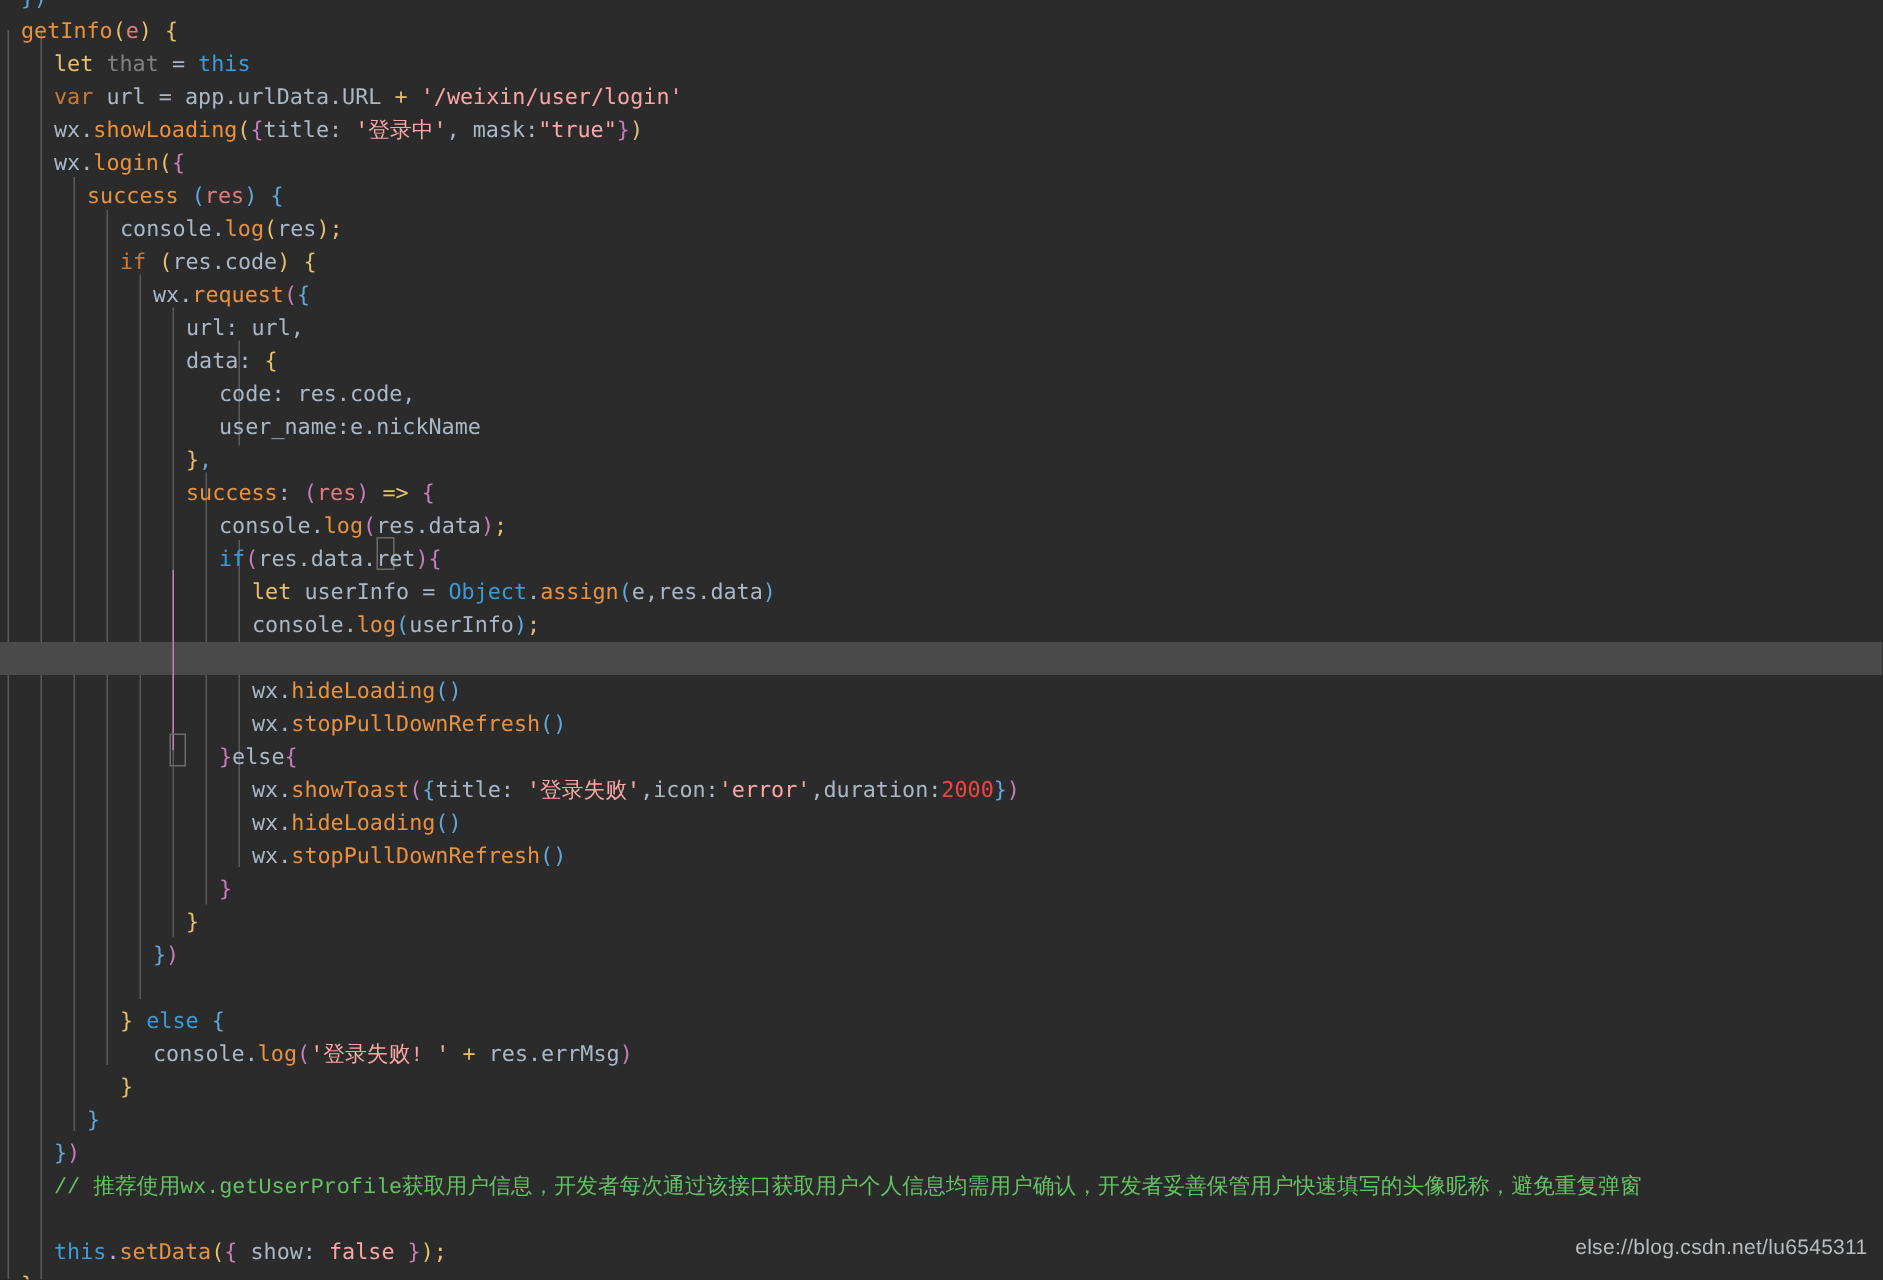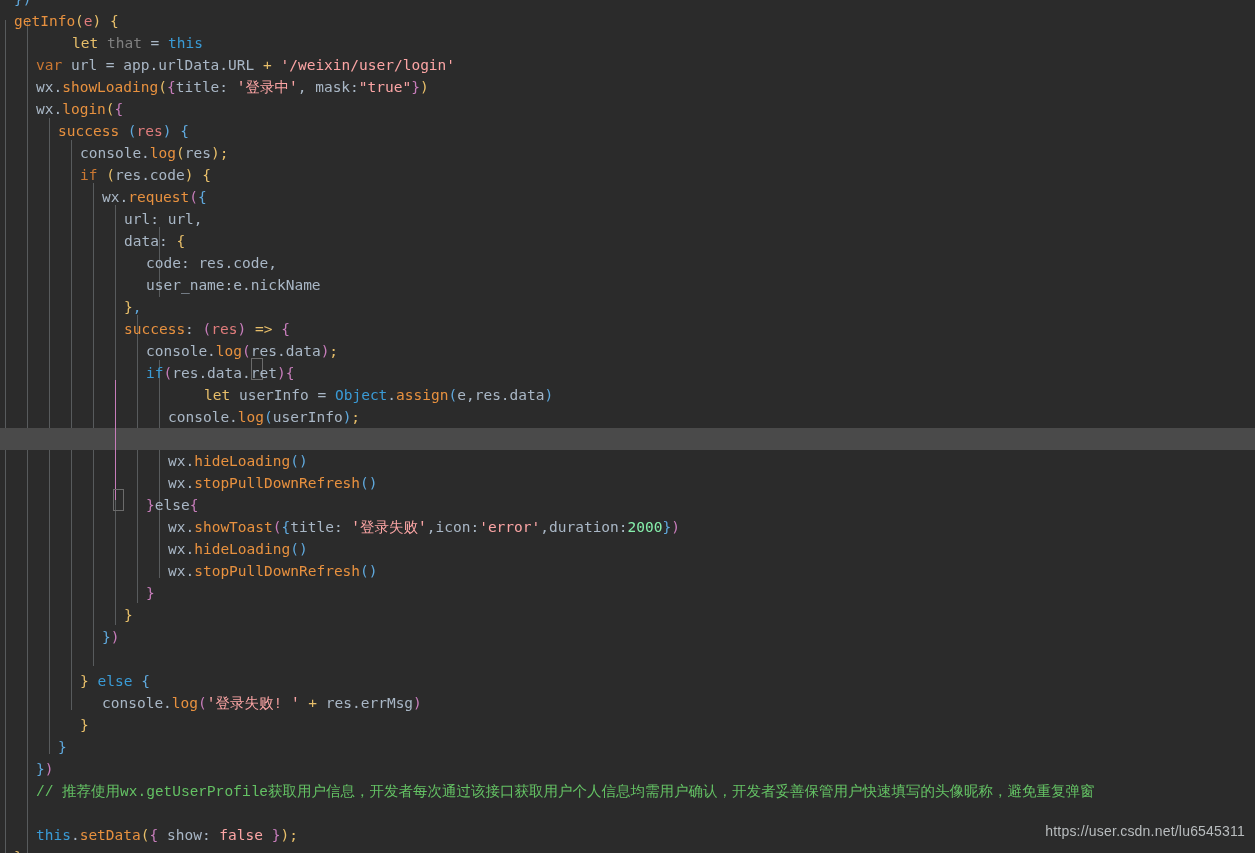--- a/index.html
+++ b/index.html
@@ -74,25 +74,25 @@
   }
   .ln {
     height: 22px;
     white-space: pre;
     padding-left: 8px;
   }
 
   
   .t-plain   { color: #a9b7c6; }
   .t-kw      { color: #cc7832; }          
-  .t-kw2     { color: #e8bf6a; margin-left: 36px; }          
+  .t-kw2     { color: #e8bf6a; }          
   .t-this    { color: #3a9bd6; }          
   .t-fn      { color: #e8913f; }          
   .t-str     { color: #fca5a5; }          
-  .t-num     { color: #86efac; }          
+  .t-num     { color: #ef4444; }          
   .t-gray    { color: #808080; }          
   .t-comment { color: #64c264; }          
   .t-param   { color: #e07c7c; }          
   .t-arrow   { color: #e8bf6a; }          
   .t-blue    { color: #5fa8dc; }
 
   
   .b1 { color: #e8bf6a; }   
   .b2 { color: #c77dbb; }   
   .b3 { color: #5fa8dc; }   
@@ -129,15 +129,15 @@
     </div>
 
   <div class="line-highlight" style="top: 428px; background: rgb(74, 74, 74);"></div>
 
   <div class="brace-rail" style="left: 115px; top: 380px; height: 120px; background: rgb(199, 125, 187);"></div>
   <div class="brace-box" id="brace-open" style="left: 251px; top: 358px; width: 12px; height: 22px;"></div>
   <div class="brace-box" id="brace-close" style="left: 113px; top: 489px; width: 11px; height: 22px;"></div>
 
   <div class="code" style="top: -12px;"><div class="ln" style="padding-left: 14px;"><span class="b3">})</span></div><div class="ln" style="padding-left: 14px;"><span class="t-fn">getInfo</span><span class="b1">(</span><span class="t-param">e</span><span class="b1">)</span><span class="t-plain"> </span><span class="b1">{</span></div><div class="ln" style="padding-left: 36px;"><span class="t-kw2">let</span><span class="t-plain"> </span><span class="t-gray">that</span><span class="t-plain"> = </span><span class="t-this">this</span></div><div class="ln" style="padding-left: 36px;"><span class="t-kw">var</span><span class="t-plain"> url = app.urlData.URL </span><span class="t-arrow">+</span><span class="t-plain"> </span><span class="t-str">'/weixin/user/login'</span></div><div class="ln" style="padding-left: 36px;"><span class="t-plain">wx.</span><span class="t-fn">showLoading</span><span class="b1">(</span><span class="b2">{</span><span class="t-plain">title: </span><span class="t-str cjk">'登录中'</span><span class="t-plain">, mask:</span><span class="t-str">"true"</span><span class="b2">}</span><span class="b1">)</span></div><div class="ln" style="padding-left: 36px;"><span class="t-plain">wx.</span><span class="t-fn">login</span><span class="b1">(</span><span class="b2">{</span></div><div class="ln" style="padding-left: 58px;"><span class="t-fn">success</span><span class="t-plain"> </span><span class="b3">(</span><span class="t-param">res</span><span class="b3">)</span><span class="t-plain"> </span><span class="b3">{</span></div><div class="ln" style="padding-left: 80px;"><span class="t-plain">console.</span><span class="t-fn">log</span><span class="b1">(</span><span class="t-plain">res</span><span class="b1">)</span><span class="t-arrow">;</span></div><div class="ln" style="padding-left: 80px;"><span class="t-kw">if</span><span class="t-plain"> </span><span class="b1">(</span><span class="t-plain">res.code</span><span class="b1">)</span><span class="t-plain"> </span><span class="b1">{</span></div><div class="ln" style="padding-left: 102px;"><span class="t-plain">wx.</span><span class="t-fn">request</span><span class="b2">(</span><span class="b3">{</span></div><div class="ln" style="padding-left: 124px;"><span class="t-plain">url: url,</span></div><div class="ln" style="padding-left: 124px;"><span class="t-plain">data: </span><span class="b1">{</span></div><div class="ln" style="padding-left: 146px;"><span class="t-plain">code: res.code,</span></div><div class="ln" style="padding-left: 146px;"><span class="t-plain">user_name:e.nickName</span></div><div class="ln" style="padding-left: 124px;"><span class="b1">}</span><span class="t-blue">,</span></div><div class="ln" style="padding-left: 124px;"><span class="t-fn">success</span><span class="t-plain">: </span><span class="b2">(</span><span class="t-param">res</span><span class="b2">)</span><span class="t-plain"> </span><span class="t-arrow">=&gt;</span><span class="t-plain"> </span><span class="b2">{</span></div><div class="ln" style="padding-left: 146px;"><span class="t-plain">console.</span><span class="t-fn">log</span><span class="b2">(</span><span class="t-plain">res.data</span><span class="b2">)</span><span class="t-arrow">;</span></div><div class="ln" style="padding-left: 146px;"><span class="t-this">if</span><span class="b2">(</span><span class="t-plain">res.data.ret</span><span class="b2">)</span><span class="b2">{</span></div><div class="ln" style="padding-left: 168px;"><span class="t-kw2">let</span><span class="t-plain"> userInfo = </span><span class="t-this">Object</span><span class="t-plain">.</span><span class="t-fn">assign</span><span class="b3">(</span><span class="t-plain">e,res.data</span><span class="b3">)</span></div><div class="ln" style="padding-left: 168px;"><span class="t-plain">console.</span><span class="t-fn">log</span><span class="b3">(</span><span class="t-plain">userInfo</span><span class="b3">)</span><span class="t-arrow">;</span></div><div class="ln" style="padding-left: 168px;">&nbsp;</div><div class="ln" style="padding-left: 168px;"><span class="t-plain">wx.</span><span class="t-fn">hideLoading</span><span class="b3">()</span></div><div class="ln" style="padding-left: 168px;"><span class="t-plain">wx.</span><span class="t-fn">stopPullDownRefresh</span><span class="b3">()</span></div><div class="ln" style="padding-left: 146px;"><span class="b2">}</span><span class="t-plain">else</span><span class="b2">{</span></div><div class="ln" style="padding-left: 168px;"><span class="t-plain">wx.</span><span class="t-fn">showToast</span><span class="b2">(</span><span class="b3">{</span><span class="t-plain">title: </span><span class="t-str cjk">'登录失败'</span><span class="t-plain">,icon:</span><span class="t-str">'error'</span><span class="t-plain">,duration:</span><span class="t-num">2000</span><span class="b3">}</span><span class="b2">)</span></div><div class="ln" style="padding-left: 168px;"><span class="t-plain">wx.</span><span class="t-fn">hideLoading</span><span class="b3">()</span></div><div class="ln" style="padding-left: 168px;"><span class="t-plain">wx.</span><span class="t-fn">stopPullDownRefresh</span><span class="b3">()</span></div><div class="ln" style="padding-left: 146px;"><span class="b2">}</span></div><div class="ln" style="padding-left: 124px;"><span class="b1">}</span></div><div class="ln" style="padding-left: 102px;"><span class="b3">}</span><span class="b2">)</span></div><div class="ln" style="padding-left: 14px;">&nbsp;</div><div class="ln" style="padding-left: 80px;"><span class="b1">}</span><span class="t-plain"> </span><span class="t-this">else</span><span class="t-plain"> </span><span class="b3">{</span></div><div class="ln" style="padding-left: 102px;"><span class="t-plain">console.</span><span class="t-fn">log</span><span class="b2">(</span><span class="t-str cjk">'登录失败! '</span><span class="t-plain"> </span><span class="t-arrow">+</span><span class="t-plain"> </span><span class="t-plain">res.errMsg</span><span class="b2">)</span></div><div class="ln" style="padding-left: 80px;"><span class="b1">}</span></div><div class="ln" style="padding-left: 58px;"><span class="b3">}</span></div><div class="ln" style="padding-left: 36px;"><span class="b3">}</span><span class="b2">)</span></div><div class="ln" style="padding-left: 36px;"><span class="t-comment cjk">// 推荐使用wx.getUserProfile获取用户信息，开发者每次通过该接口获取用户个人信息均需用户确认，开发者妥善保管用户快速填写的头像昵称，避免重复弹窗</span></div><div class="ln" style="padding-left: 14px;">&nbsp;</div><div class="ln" style="padding-left: 36px;"><span class="t-this">this</span><span class="t-plain">.</span><span class="t-fn">setData</span><span class="b1">(</span><span class="b2">{</span><span class="t-plain"> show: </span><span class="t-str">false</span><span class="t-plain"> </span><span class="b2">}</span><span class="b1">)</span><span class="t-arrow">;</span></div><div class="ln" style="padding-left: 14px;"><span class="b1">}</span></div></div>
 
-  <div class="watermark">https://user.csdn.net/lu6545311</div>
+  <div class="watermark">else://blog.csdn.net/lu6545311</div>
 
 </div>
 
 </body></html>

